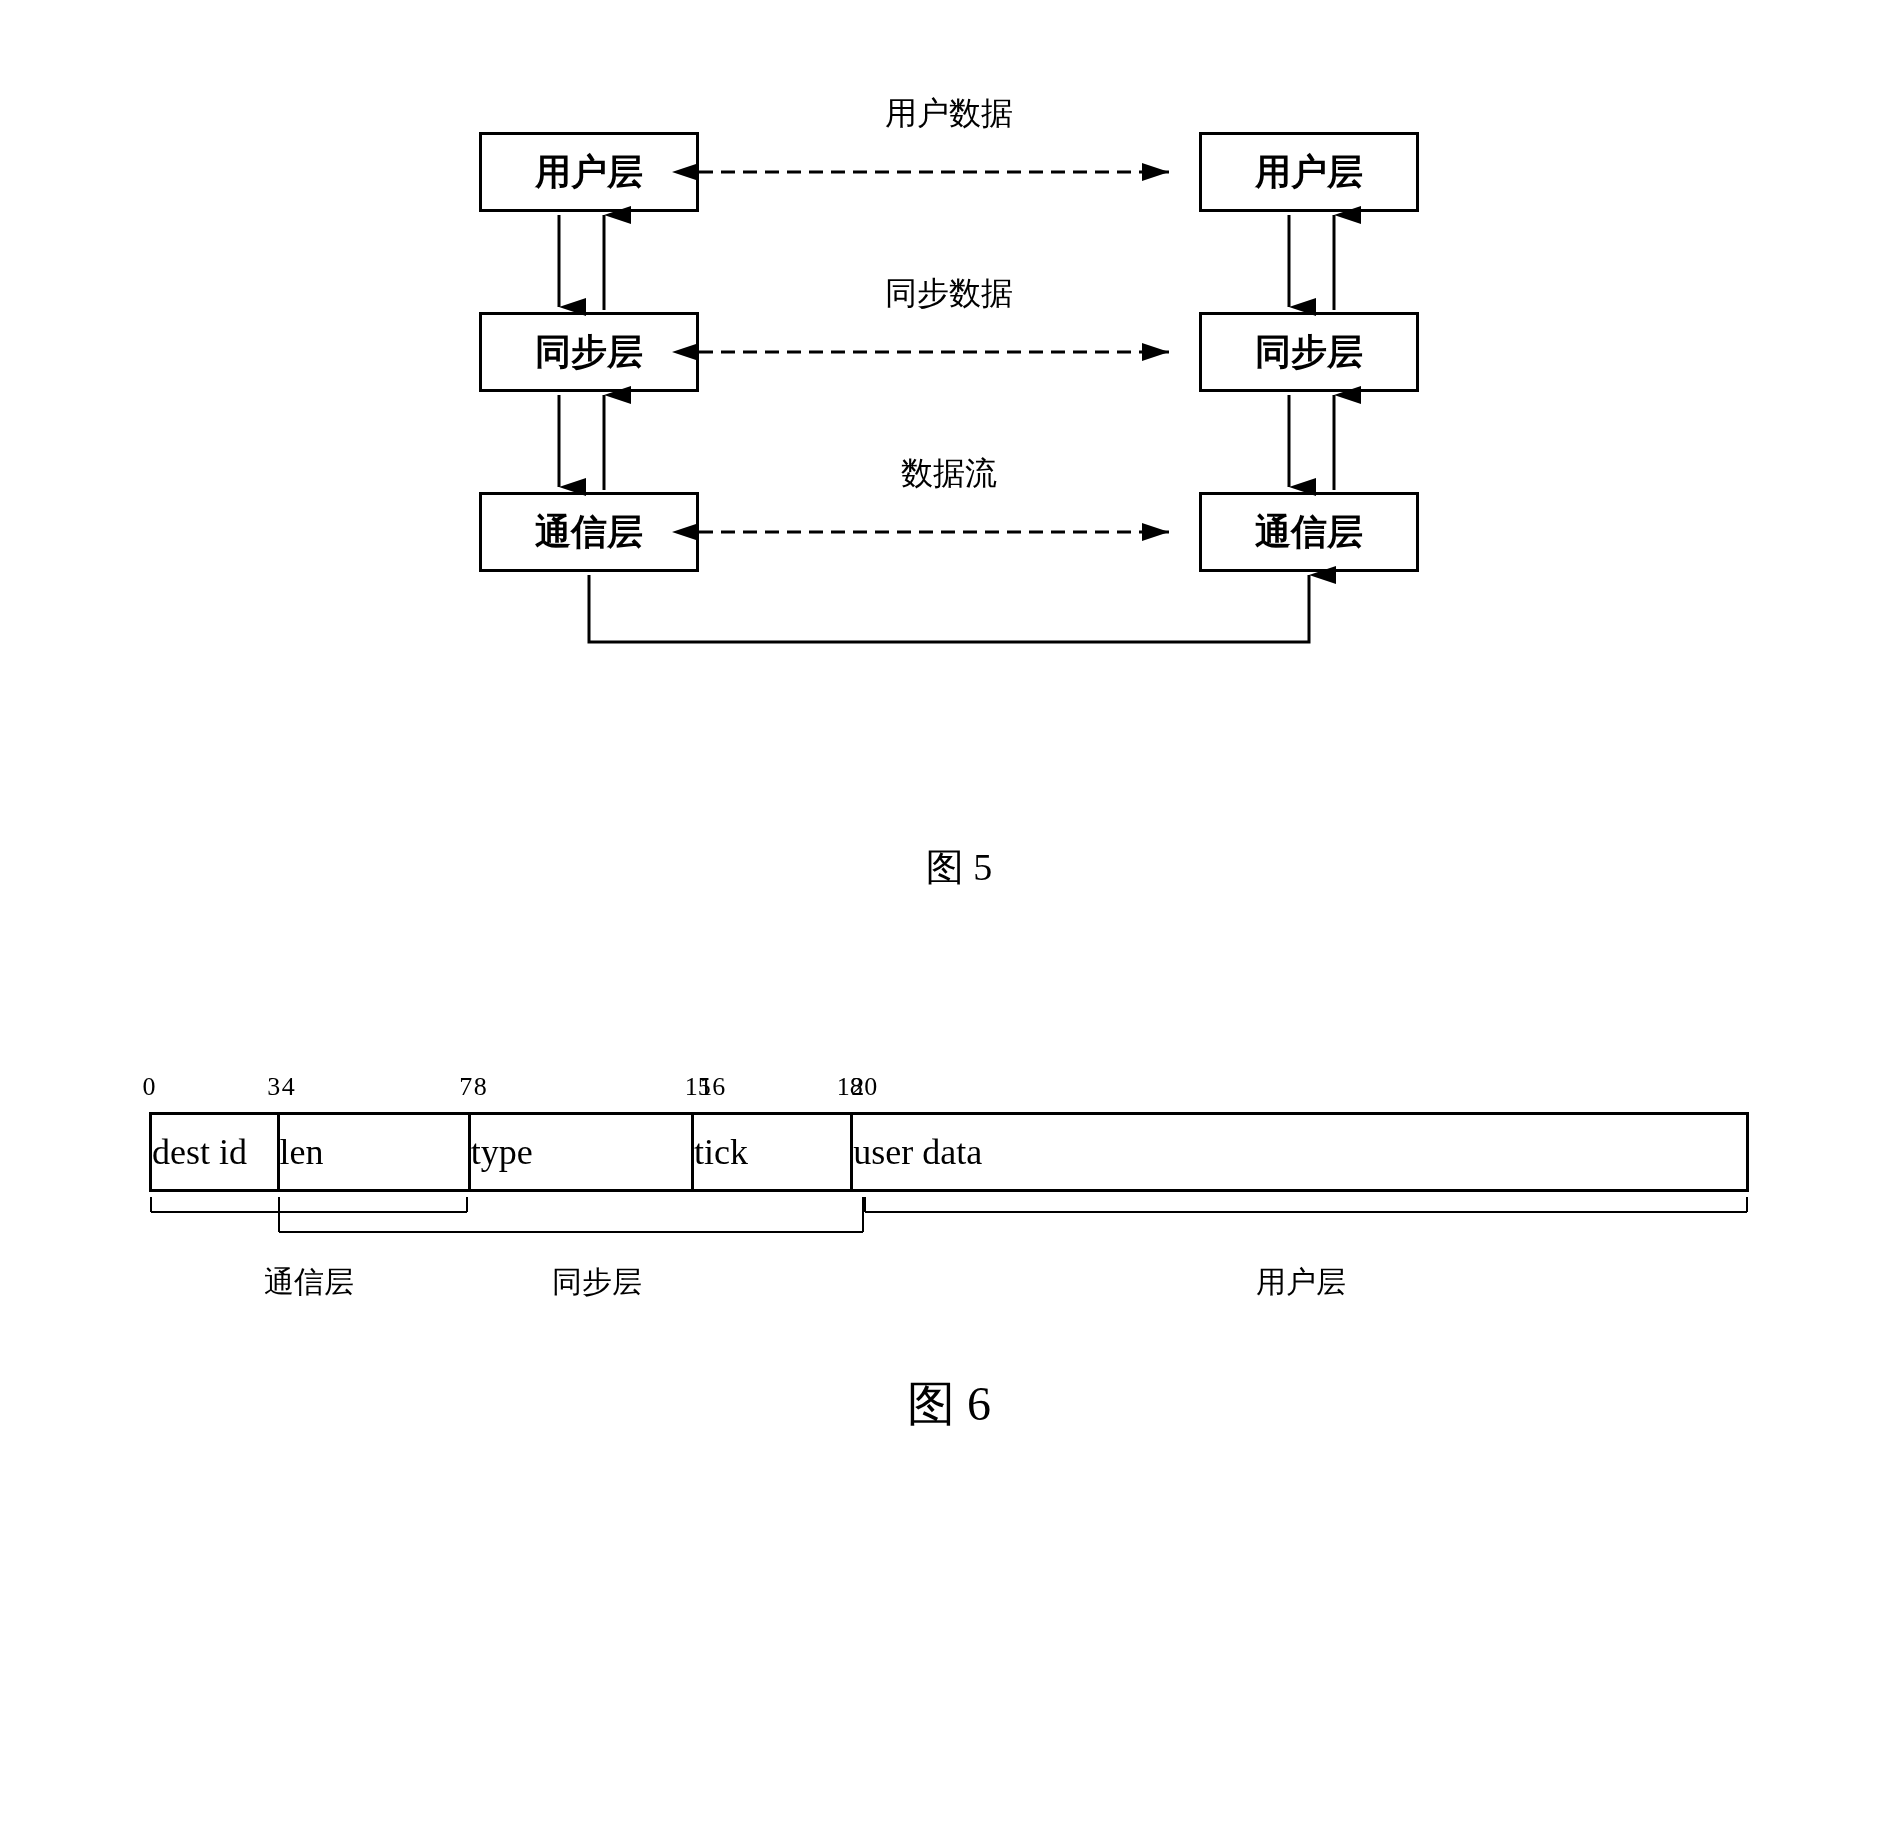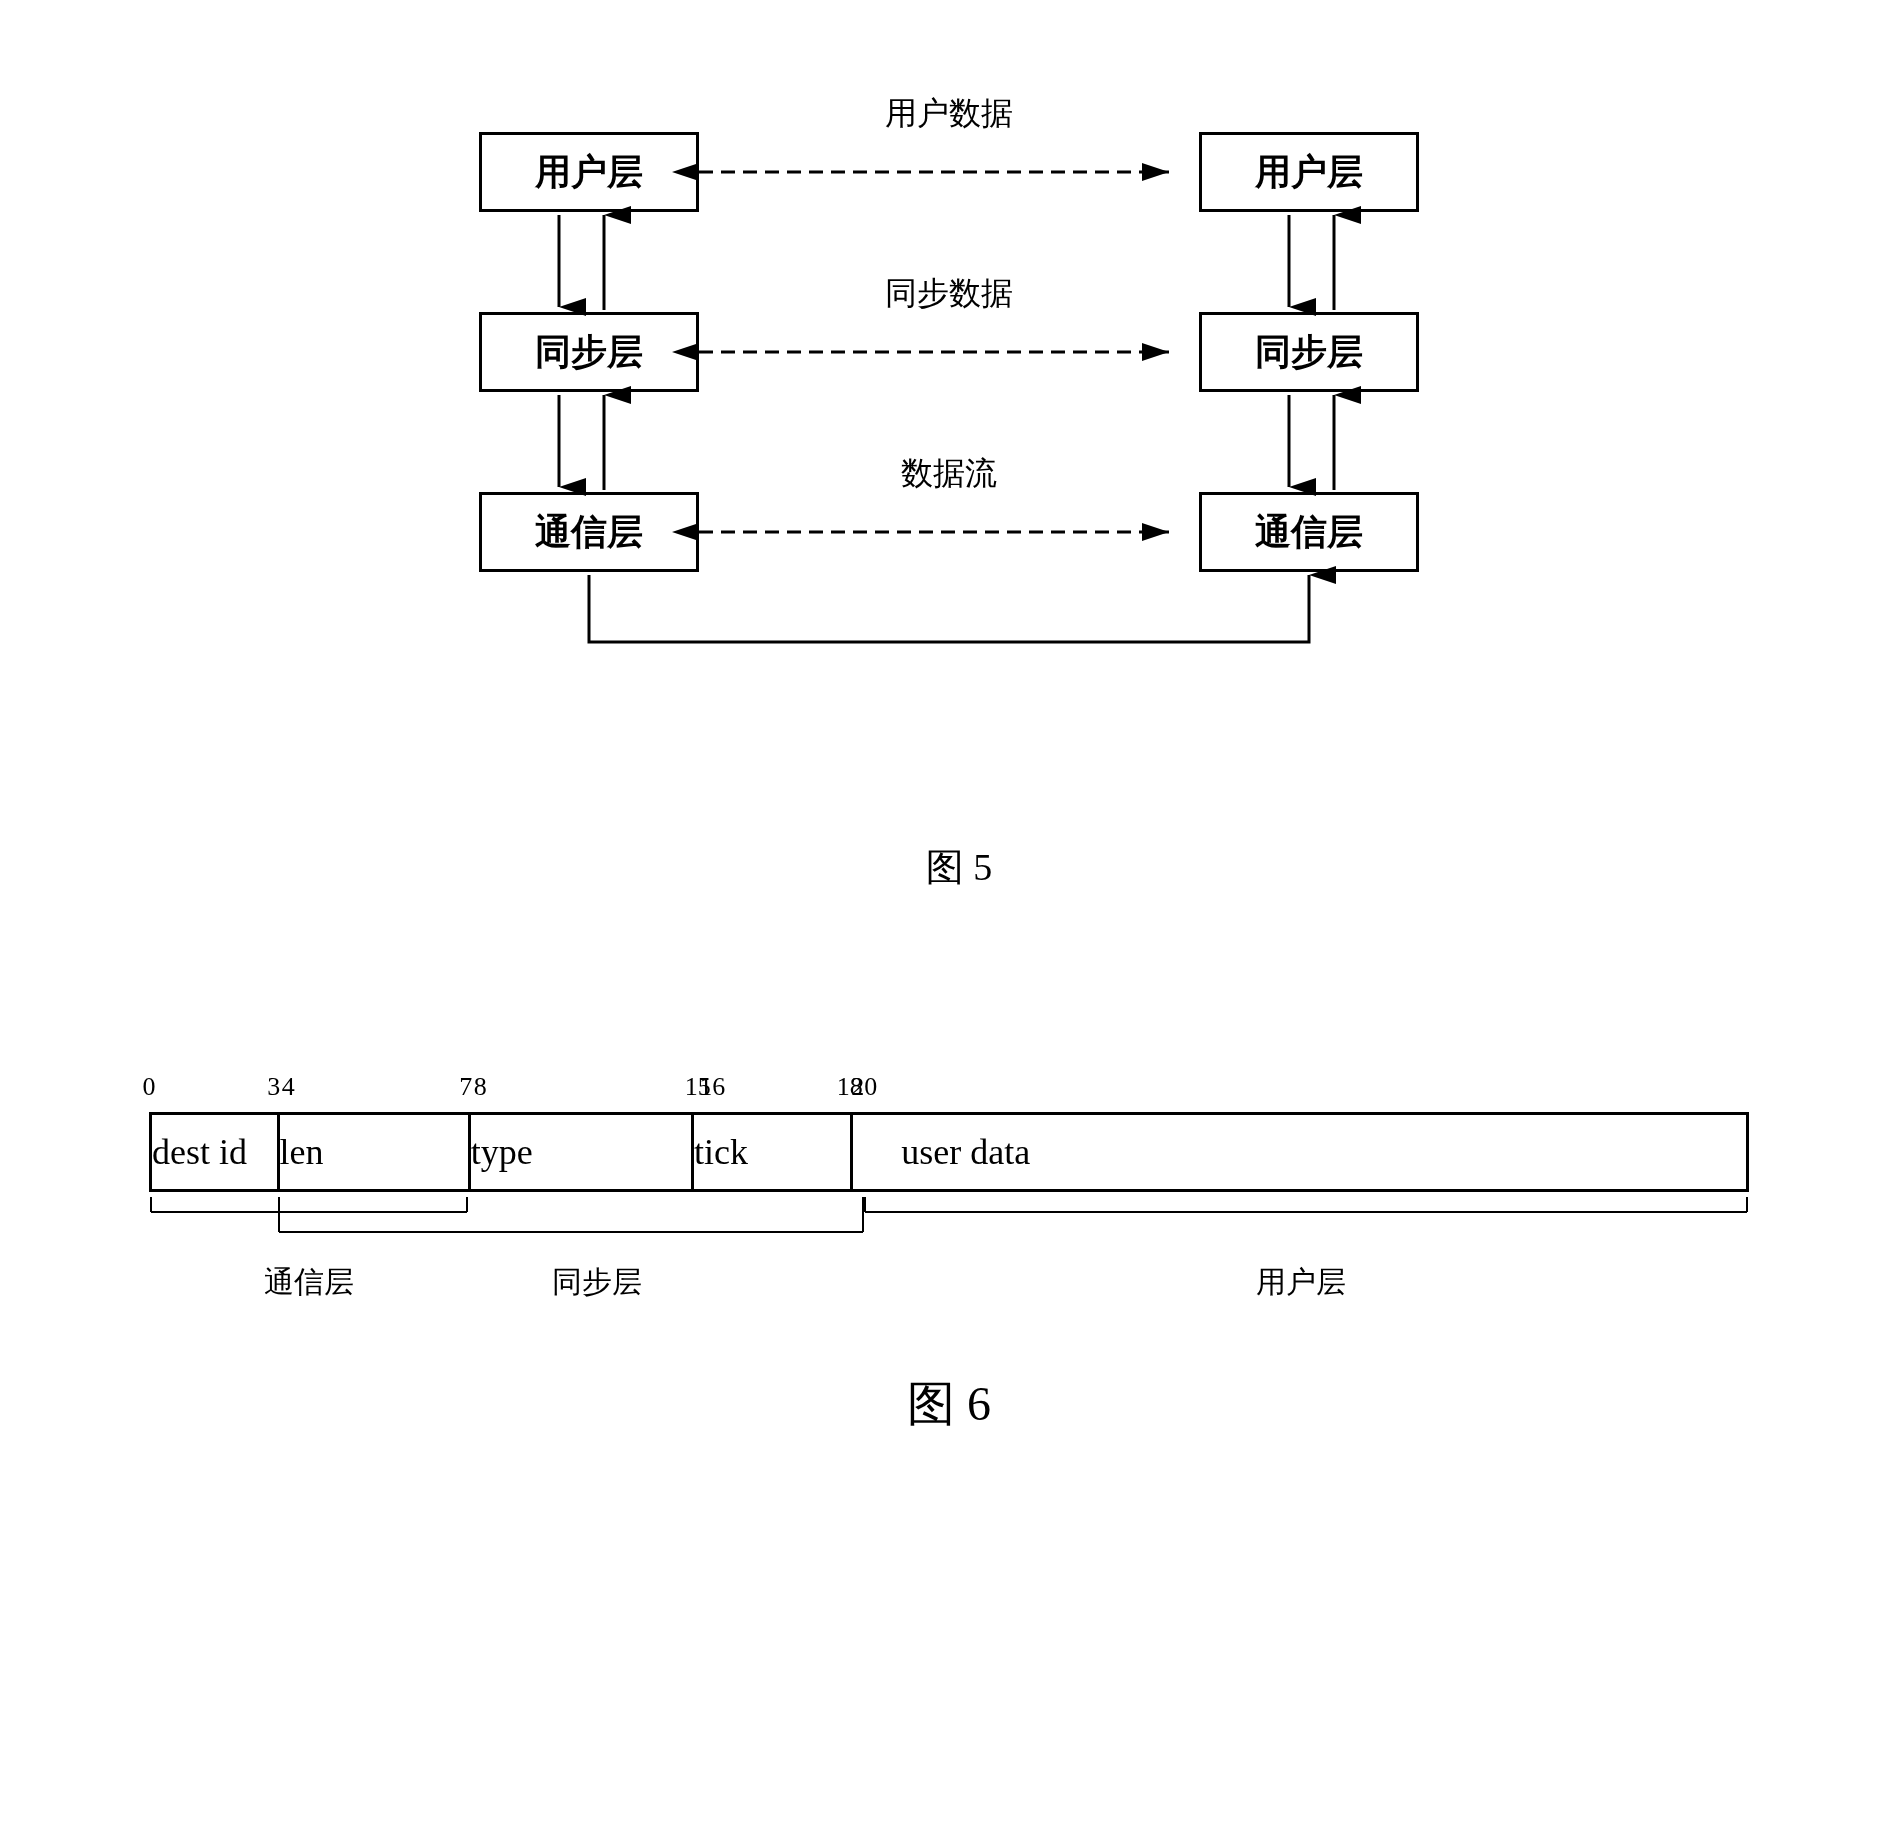--- a/index.html
+++ b/index.html
@@ -179,21 +179,20 @@
     }
     .field-type {
       width: 14%;
       font-family: Liberation Serif, serif;
     }
     .field-tick {
       width: 10%;
     }
     .field-user-data {
       flex: 1;
-      padding-left: 48px;
     }
 
     
     .layer-labels {
       position: relative;
       height: 80px;
       margin-top: 10px;
     }
 
     .layer-label {

